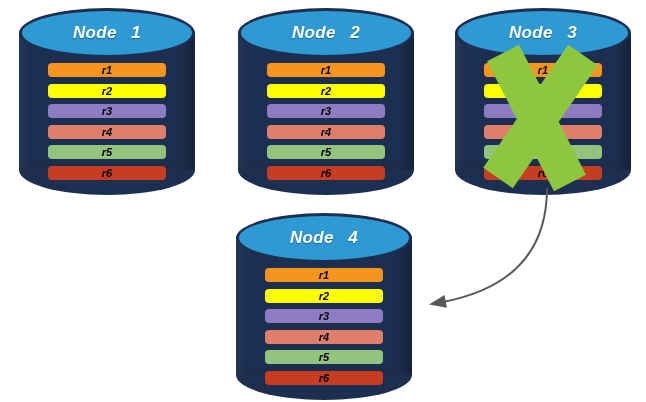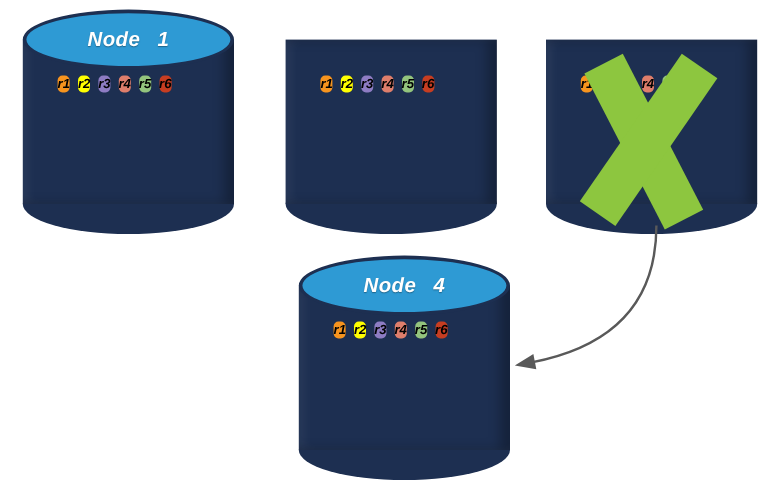--- a/index.html
+++ b/index.html
@@ -36,21 +36,21 @@
   .node-title{
     color:var(--node-label);
     font-size:17px;
     font-weight:bold;
     word-spacing:0.55em;
     letter-spacing:0.02em;
     text-shadow:0 1px 1px rgba(0,0,0,.35);
   }
   .records{
     position:absolute;left:29px;top:55px;width:118px;
-    display:flex;flex-direction:row;gap:6.5px;
+    display:flex;flex-direction:column;gap:6.5px;
     z-index:4;
   }
   .bar{
     height:14px;
     border-radius:4px;
     color:var(--record-label);
     font-size:11px;
     font-weight:bold;
     line-height:14px;
     text-align:center;
@@ -76,44 +76,50 @@
         <div class="bar" style="background: rgb(142, 124, 195);">r3</div>
         <div class="bar" style="background: rgb(223, 126, 107);">r4</div>
         <div class="bar" style="background: rgb(147, 196, 125);">r5</div>
         <div class="bar" style="background: rgb(198, 61, 33);">r6</div>
       </div>
   </div>
 
   <div class="node" style="left:238px;top:8px;">
     <div class="cyl-bottom"></div>
     <div class="cyl-middle"></div>
+    <div class="cyl-top">
+      <span class="node-title">Node 2</span>
+    </div>
     <div class="records">
         <div class="bar" style="background: rgb(247, 148, 30);">r1</div>
         <div class="bar" style="background: rgb(255, 255, 0);">r2</div>
         <div class="bar" style="background: rgb(142, 124, 195);">r3</div>
         <div class="bar" style="background: rgb(223, 126, 107);">r4</div>
         <div class="bar" style="background: rgb(147, 196, 125);">r5</div>
         <div class="bar" style="background: rgb(198, 61, 33);">r6</div>
       </div>
   </div>
 
   <div class="node" style="left:455px;top:8px;">
     <div class="cyl-bottom"></div>
     <div class="cyl-middle"></div>
+    <div class="cyl-top">
+      <span class="node-title">Node 3</span>
+    </div>
     <div class="records">
         <div class="bar" style="background: rgb(247, 148, 30);">r1</div>
         <div class="bar" style="background: rgb(255, 255, 0);">r2</div>
         <div class="bar" style="background: rgb(142, 124, 195);">r3</div>
         <div class="bar" style="background: rgb(223, 126, 107);">r4</div>
         <div class="bar" style="background: rgb(147, 196, 125);">r5</div>
         <div class="bar" style="background: rgb(198, 61, 33);">r6</div>
       </div>
   </div>
 
-  <div class="node" style="left:249px;top:213px;">
+  <div class="node" style="left:236px;top:213px;">
     <div class="cyl-bottom"></div>
     <div class="cyl-middle"></div>
     <div class="cyl-top">
       <span class="node-title">Node 4</span>
     </div>
     <div class="records">
         <div class="bar" style="background: rgb(247, 148, 30);">r1</div>
         <div class="bar" style="background: rgb(255, 255, 0);">r2</div>
         <div class="bar" style="background: rgb(142, 124, 195);">r3</div>
         <div class="bar" style="background: rgb(223, 126, 107);">r4</div>

